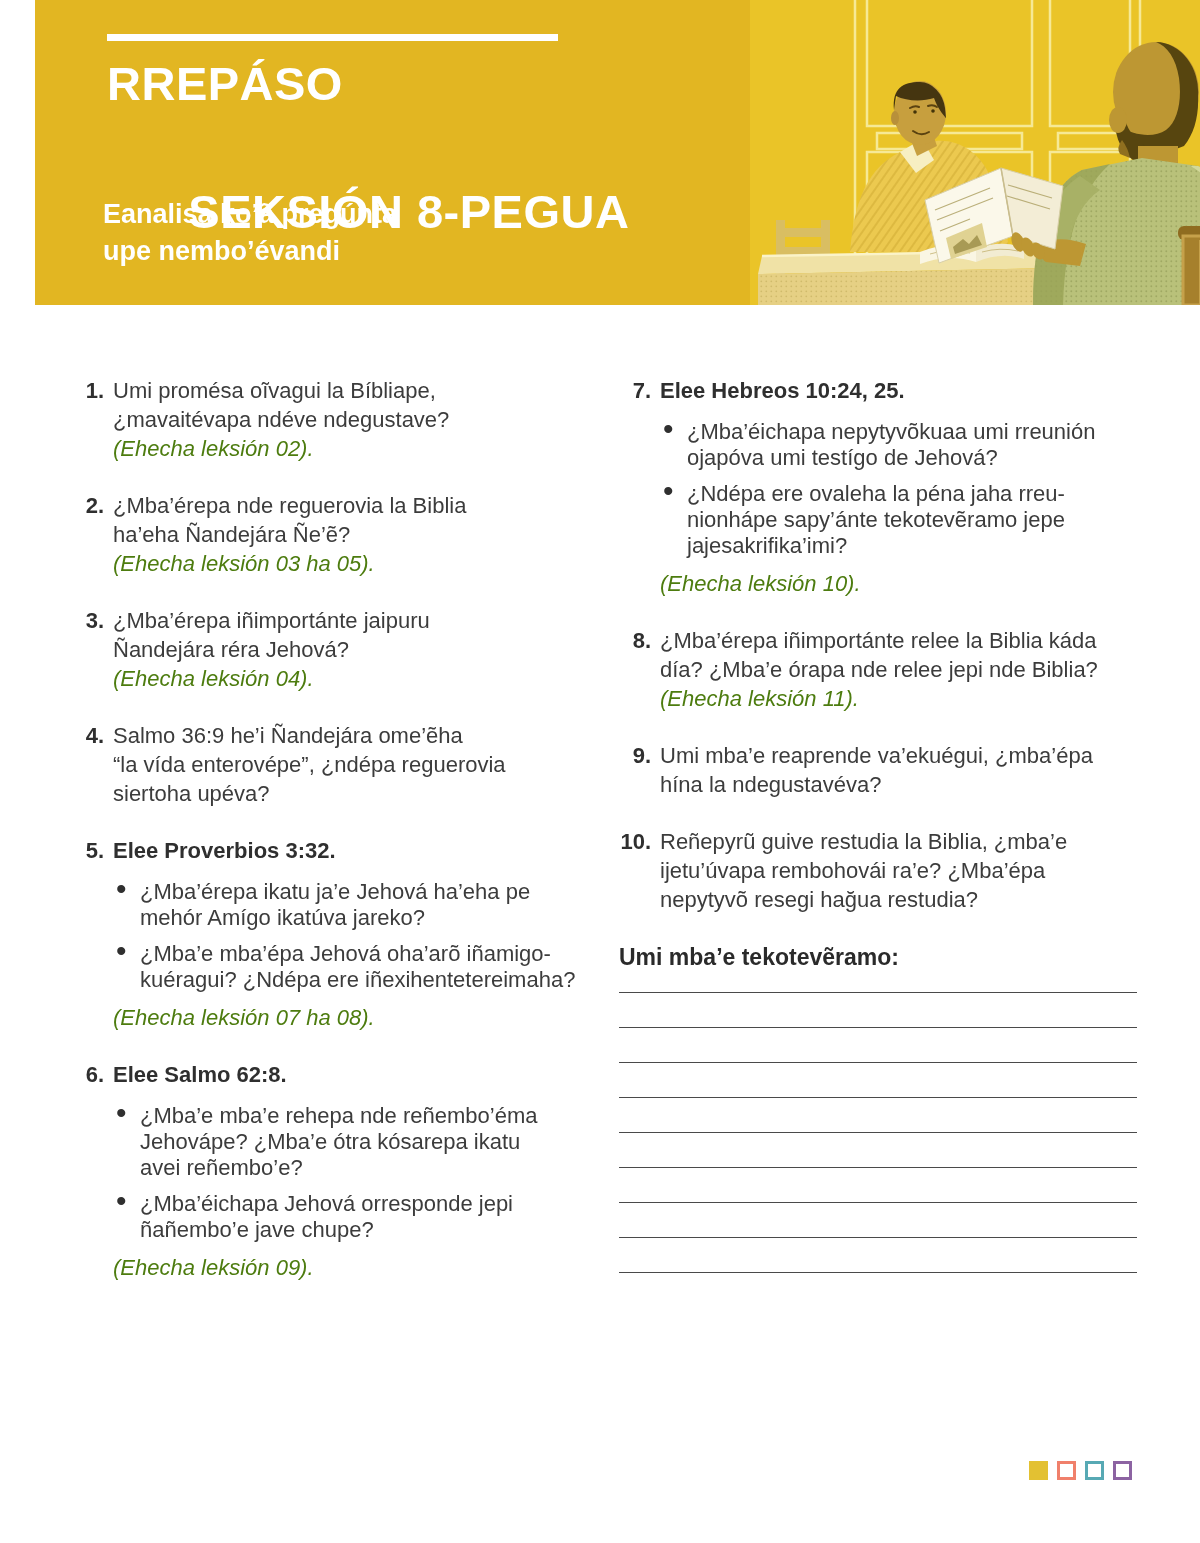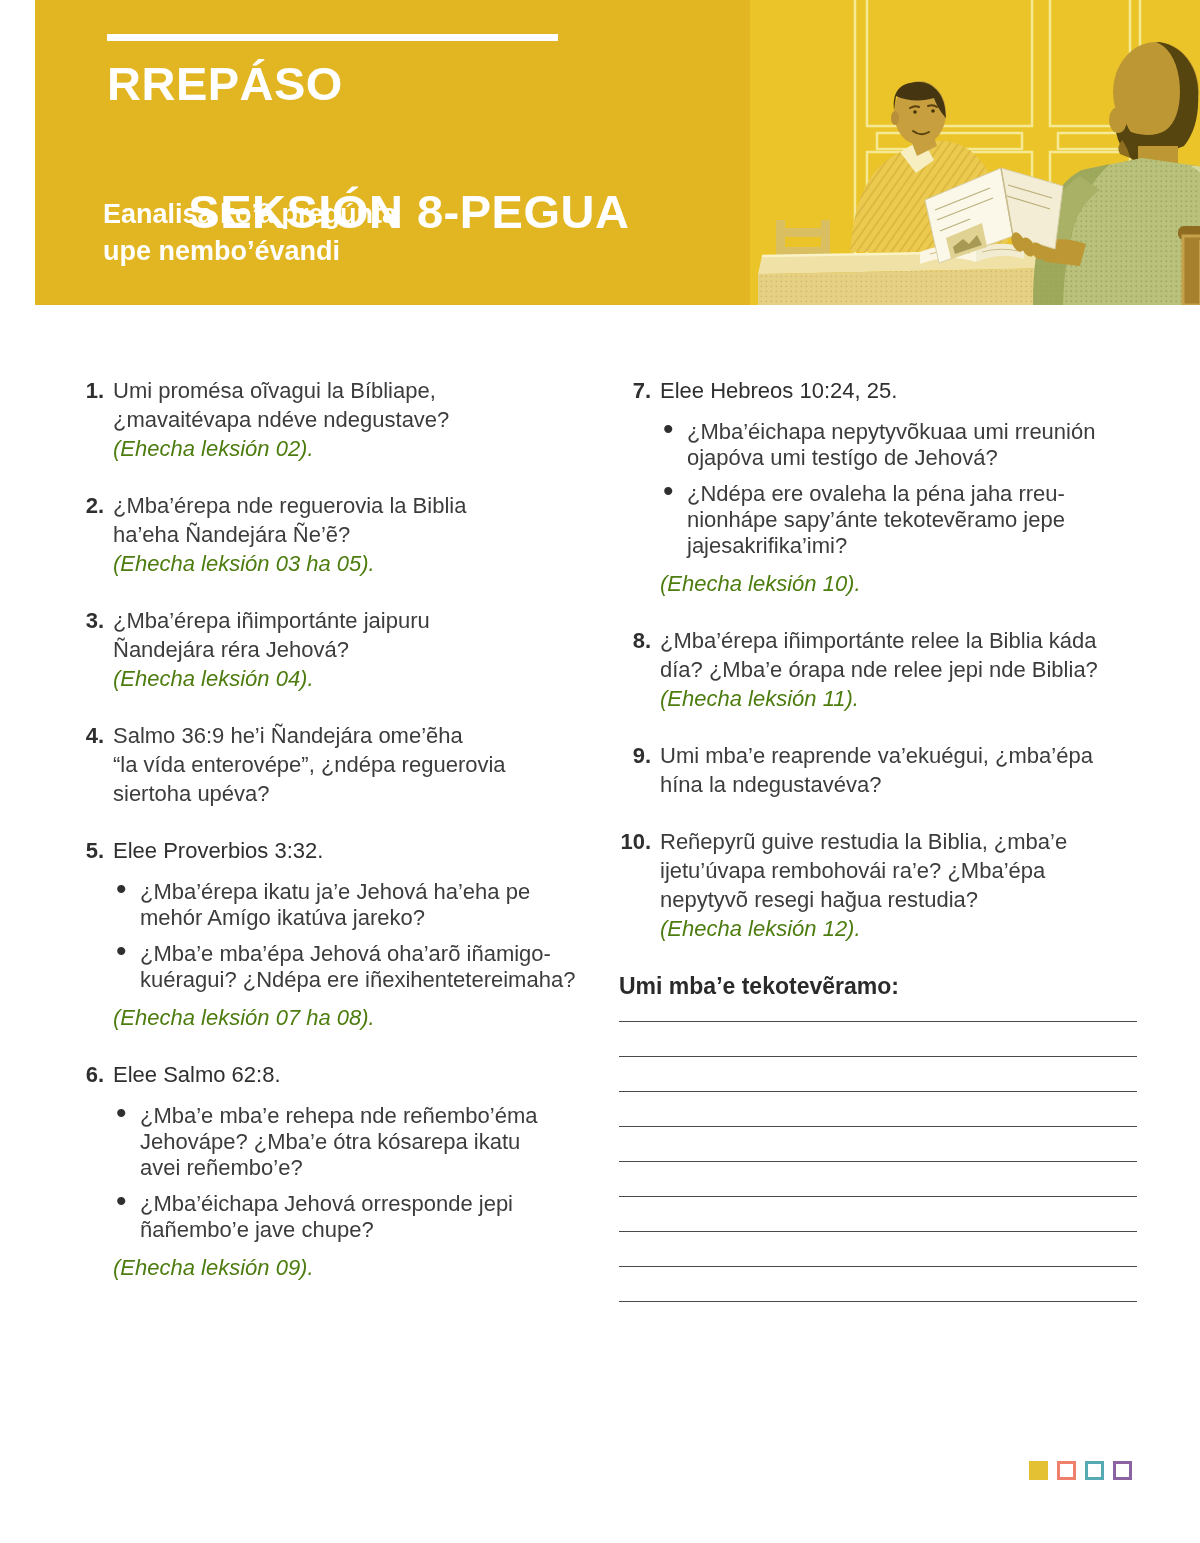--- a/index.html
+++ b/index.html
@@ -22,21 +22,21 @@
   
   .col { position:absolute; top:376px; }
   .col-left  { left:72px;  width:495px; }
   .col-right { left:619px; width:525px; }
 
   .question { display:flex; margin-bottom:28px; }
   .qnum  { flex:0 0 32px; text-align:right; margin-right:9px;
            font-size:22px; line-height:29px; font-weight:700; color:#2f2f2f; white-space:pre; }
   .qbody { flex:1; min-width:0; }
   .qtext { margin:0; font-size:22px; line-height:29px; white-space:pre; }
-  .qlead { margin:0; font-size:22px; line-height:29px; font-weight:400; color:#2f2f2f; white-space:pre; }
+  .qlead { margin:0; font-size:22px; line-height:29px; font-weight:700; color:#2f2f2f; white-space:pre; }
   .qref  { margin:0; font-size:22px; line-height:29px; font-style:italic; color:#4d7c0f; white-space:pre; }
   .qbullets { list-style:none; margin:14px 0 0 0; padding:0; }
   .qbullets li { position:relative; padding-left:27px; margin-bottom:10px;
                  font-size:22px; line-height:26px; white-space:pre; }
   .qbullets li::before { content:"\2022"; position:absolute; left:3px; top:-3px;
                          font-size:30px; color:#2f2f2f; }
   .qbullets + .qref { margin-top:8px; }
 
   
   .notes-heading { margin:2px 0 0 0; font-size:23px; line-height:30px;
@@ -274,21 +274,20 @@
 hína la ndegustavéva?</p>
       </div>
     </div>
 
     <div class="question">
       <span class="qnum">10.</span>
       <div class="qbody">
         <p class="qtext">Reñepyrũ guive restudia la Biblia, ¿mba’e
 ijetu’úvapa rembohovái ra’e? ¿Mba’épa
 nepytyvõ resegi hağua restudia?</p>
-        <p class="qref">(Ehecha leksión 12).</p>
       </div>
     </div>
 
     <p class="notes-heading">Umi mba’e tekotevẽramo:</p>
     <div class="notes-lines">
       <div class="wline first"></div>
       <div class="wline"></div>
       <div class="wline"></div>
       <div class="wline"></div>
       <div class="wline"></div>

